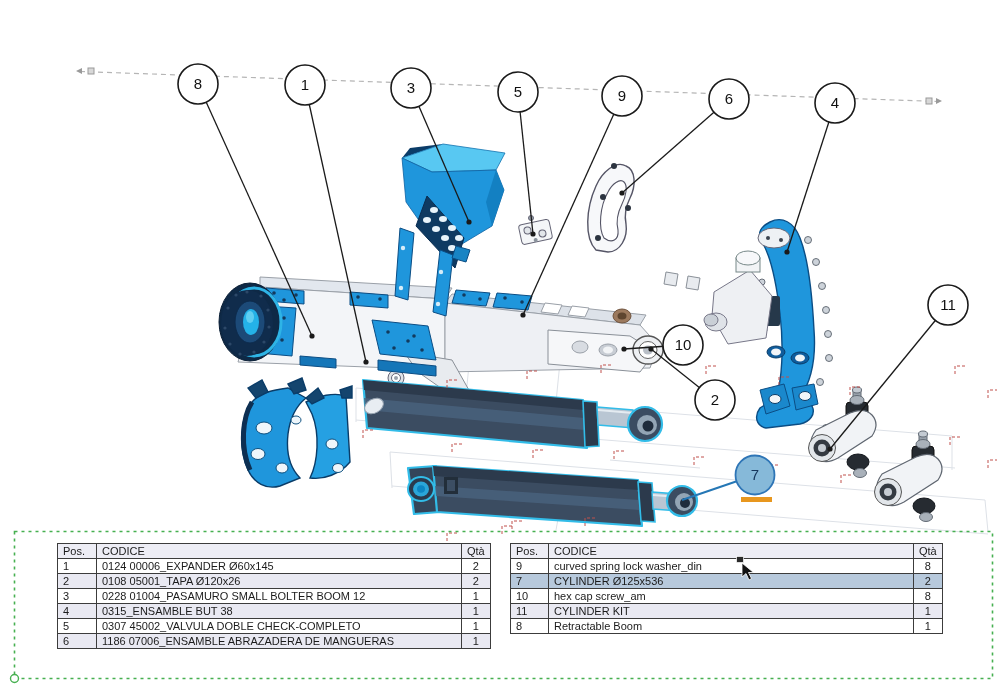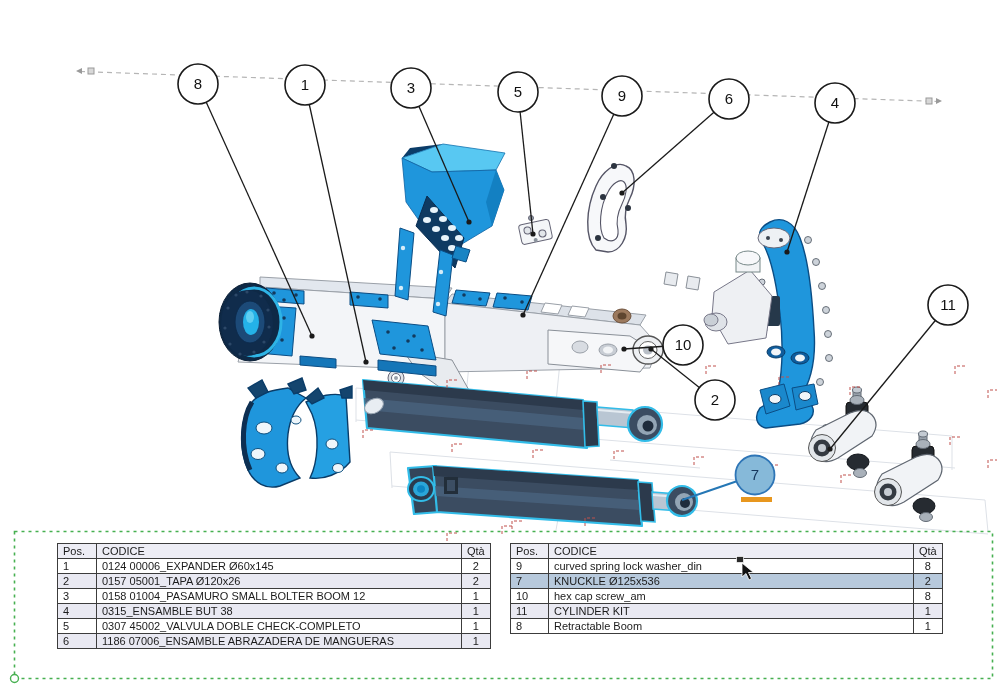--- a/index.html
+++ b/index.html
@@ -389,26 +389,26 @@
     </tr>
   </thead>
   <tbody>
         <tr>
           <td class="c-pos">1</td>
           <td class="c-codice">0124 00006_EXPANDER Ø60x145</td>
           <td class="c-qty">2</td>
         </tr>
         <tr class="alt">
           <td class="c-pos">2</td>
-          <td class="c-codice">0157 05001_TAPA Ø120x26</td>
+          <td class="c-codice">0108 05001_TAPA Ø120x26</td>
           <td class="c-qty">2</td>
         </tr>
         <tr>
           <td class="c-pos">3</td>
-          <td class="c-codice">0158 01004_PASAMURO SMALL BOLTER BOOM 12</td>
+          <td class="c-codice">0228 01004_PASAMURO SMALL BOLTER BOOM 12</td>
           <td class="c-qty">1</td>
         </tr>
         <tr class="alt">
           <td class="c-pos">4</td>
           <td class="c-codice">0315_ENSAMBLE BUT 38</td>
           <td class="c-qty">1</td>
         </tr>
         <tr>
           <td class="c-pos">5</td>
           <td class="c-codice">0307 45002_VALVULA DOBLE CHECK-COMPLETO</td>
@@ -436,21 +436,21 @@
     </tr>
   </thead>
   <tbody>
         <tr>
           <td class="c-pos">9</td>
           <td class="c-codice">curved spring lock washer_din</td>
           <td class="c-qty">8</td>
         </tr>
         <tr class="sel">
           <td class="c-pos">7</td>
-          <td class="c-codice">KNUCKLE Ø125x536</td>
+          <td class="c-codice">CYLINDER Ø125x536</td>
           <td class="c-qty">2</td>
         </tr>
         <tr>
           <td class="c-pos">10</td>
           <td class="c-codice">hex cap screw_am</td>
           <td class="c-qty">8</td>
         </tr>
         <tr class="alt">
           <td class="c-pos">11</td>
           <td class="c-codice">CYLINDER KIT</td>

